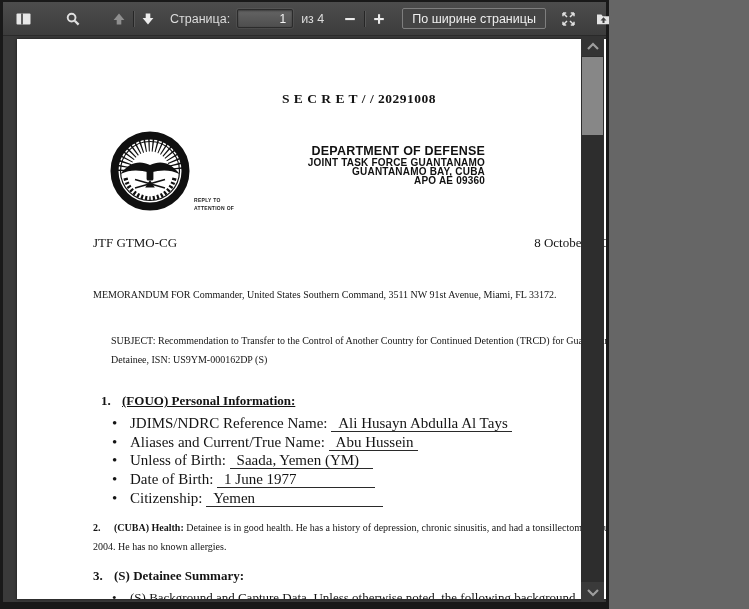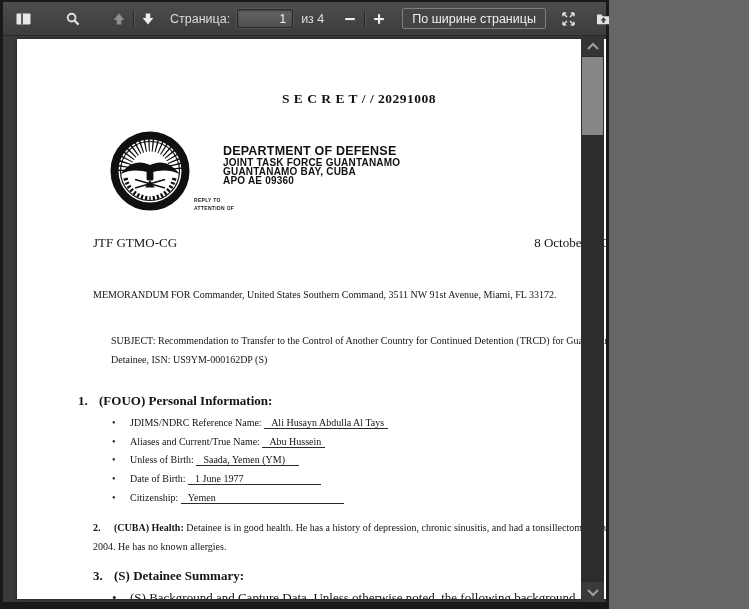--- a/index.html
+++ b/index.html
@@ -96,34 +96,34 @@
   
   .abs{ position:absolute; }
   .banner{
     top:44px; left:0; width:100%;
     text-align:center;
     font-weight:bold; font-size:13.5px; letter-spacing:.5px;margin-top:8px;
   }
   .seal-wrap{ top:92px; left:93px; width:80px; height:80px; }
   .reply{ top:157px; left:177px; font-family:"Liberation Sans",sans-serif;
           font-size:5px; font-weight:bold; letter-spacing:.3px; color:#222; line-height:8px; }
-  .letterhead{ top:105px; left:206px; width:262px; text-align:left;
+  .letterhead{ top:105px; left:206px; width:262px; text-align:right;
                font-family:"Liberation Sans",sans-serif; font-weight:bold; color:#111; }
   .letterhead .org{ font-size:12.5px; line-height:14px; letter-spacing:.2px; }
   .letterhead .sub{ font-size:10px; line-height:9px; letter-spacing:.2px; }
 
   .jtf-row{ top:196px; left:76px; width:522px; display:flex; justify-content:space-between; font-size:13px; }
   .para{ font-size:10px; line-height:19px; }
   .memo{ top:246px; left:76px; width:530px; }
   .subject{ top:292px; left:94px; width:530px; }
   .sec-head{ font-size:13px; font-weight:bold; }
   .num{ display:inline-block; width:21px; font-weight:bold; }
-  .sec1{ top:354px; left:61px; width:530px; }
+  .sec1{ top:354px; left:84px; width:530px;text-decoration:underline; }
   .fields{ top:375px; left:113px; list-style:none; }
-  .fields li{ position:relative; font-size:10px; line-height:18.7px; white-space:nowrap;font-family:Liberation Serif, serif; }
+  .fields li{ position:relative; font-size:15px; line-height:18.7px; white-space:nowrap;font-family:Liberation Serif, serif; }
   .fields li::before{ content:"\2022"; position:absolute; left:-18px; }
   .fields .value{
     border-bottom:1px solid #2a2a2a;
     padding:0 4px 0 7px;
   }
   .fields li:nth-child(3) .value{ padding-right:14px;text-align:right; }
   .fields li:nth-child(4) .value{ padding-right:78px; }
   .fields li:nth-child(5) .value{ padding-right:128px;text-align:center; }
   .sec2{ top:479px; left:76px; width:530px; }
   .sec3{ top:529px; left:76px; width:530px; }

